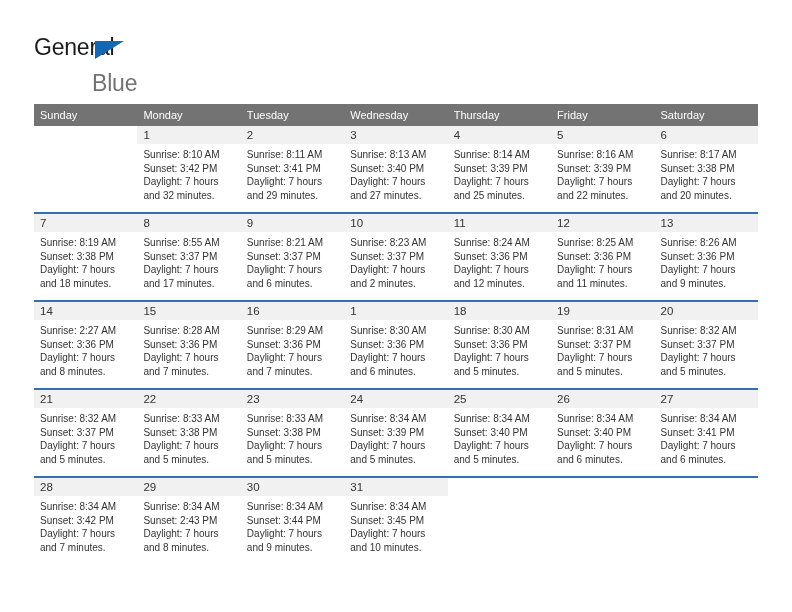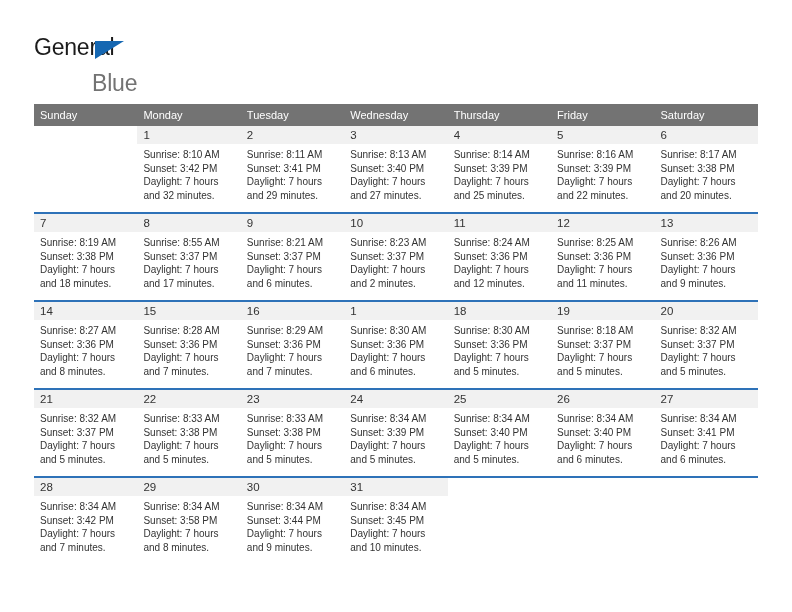--- a/index.html
+++ b/index.html
@@ -328,21 +328,21 @@
                 <div>and 9 minutes.</div>
               </div>
             </div>
           </td>
         </tr>
         <tr class="week-row">
           <td>
             <div class="cell">
               <div class="daynum">14</div>
               <div class="details">
-                <div>Sunrise: 8:27 AM</div>
+                <div>Sunrise: 2:27 AM</div>
                 <div>Sunset: 3:36 PM</div>
                 <div>Daylight: 7 hours</div>
                 <div>and 8 minutes.</div>
               </div>
             </div>
           </td>
           <td>
             <div class="cell">
               <div class="daynum">15</div>
               <div class="details">
@@ -383,21 +383,21 @@
                 <div>Sunset: 3:36 PM</div>
                 <div>Daylight: 7 hours</div>
                 <div>and 5 minutes.</div>
               </div>
             </div>
           </td>
           <td>
             <div class="cell">
               <div class="daynum">19</div>
               <div class="details">
-                <div>Sunrise: 8:18 AM</div>
+                <div>Sunrise: 8:31 AM</div>
                 <div>Sunset: 3:37 PM</div>
                 <div>Daylight: 7 hours</div>
                 <div>and 5 minutes.</div>
               </div>
             </div>
           </td>
           <td>
             <div class="cell">
               <div class="daynum">20</div>
               <div class="details">
@@ -498,21 +498,21 @@
                 <div>Daylight: 7 hours</div>
                 <div>and 7 minutes.</div>
               </div>
             </div>
           </td>
           <td>
             <div class="cell">
               <div class="daynum">29</div>
               <div class="details">
                 <div>Sunrise: 8:34 AM</div>
-                <div>Sunset: 3:58 PM</div>
+                <div>Sunset: 2:43 PM</div>
                 <div>Daylight: 7 hours</div>
                 <div>and 8 minutes.</div>
               </div>
             </div>
           </td>
           <td>
             <div class="cell">
               <div class="daynum">30</div>
               <div class="details">
                 <div>Sunrise: 8:34 AM</div>

